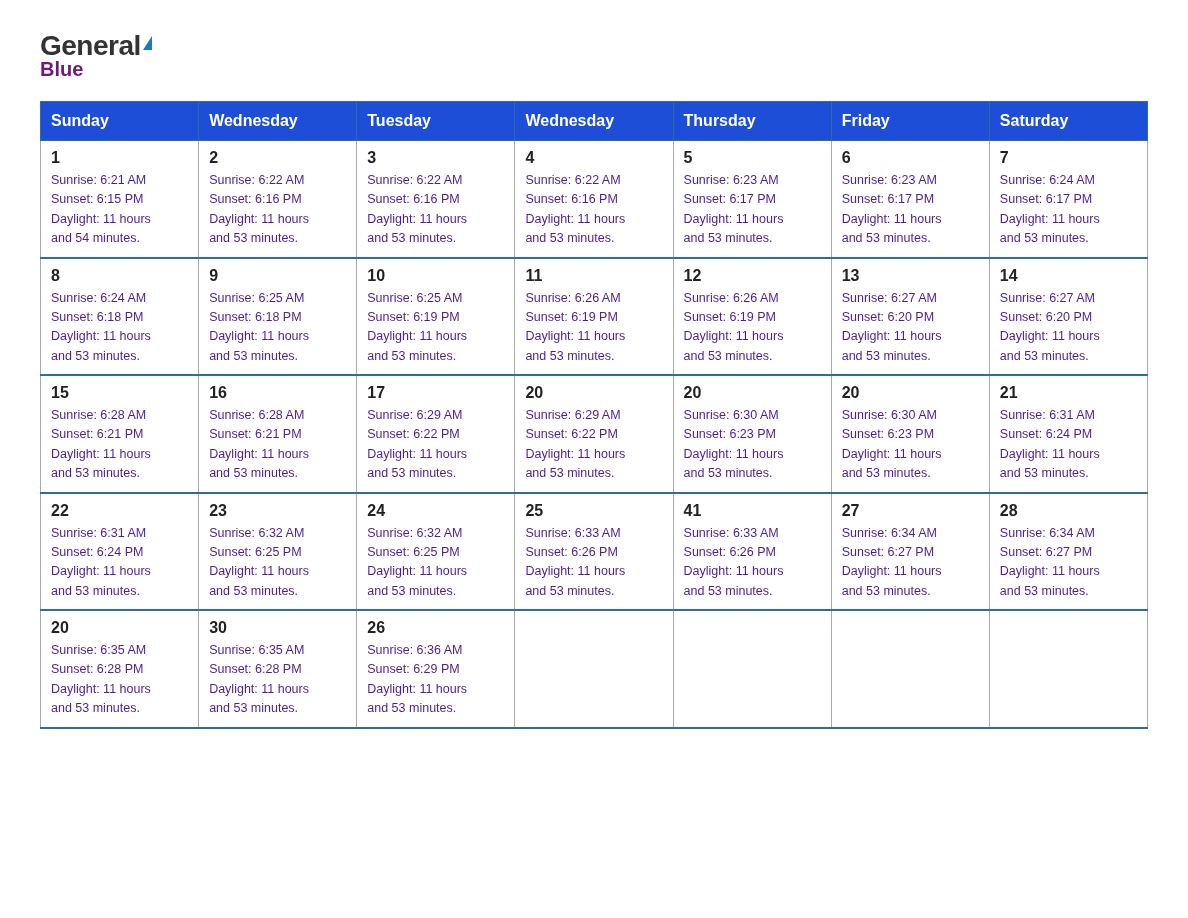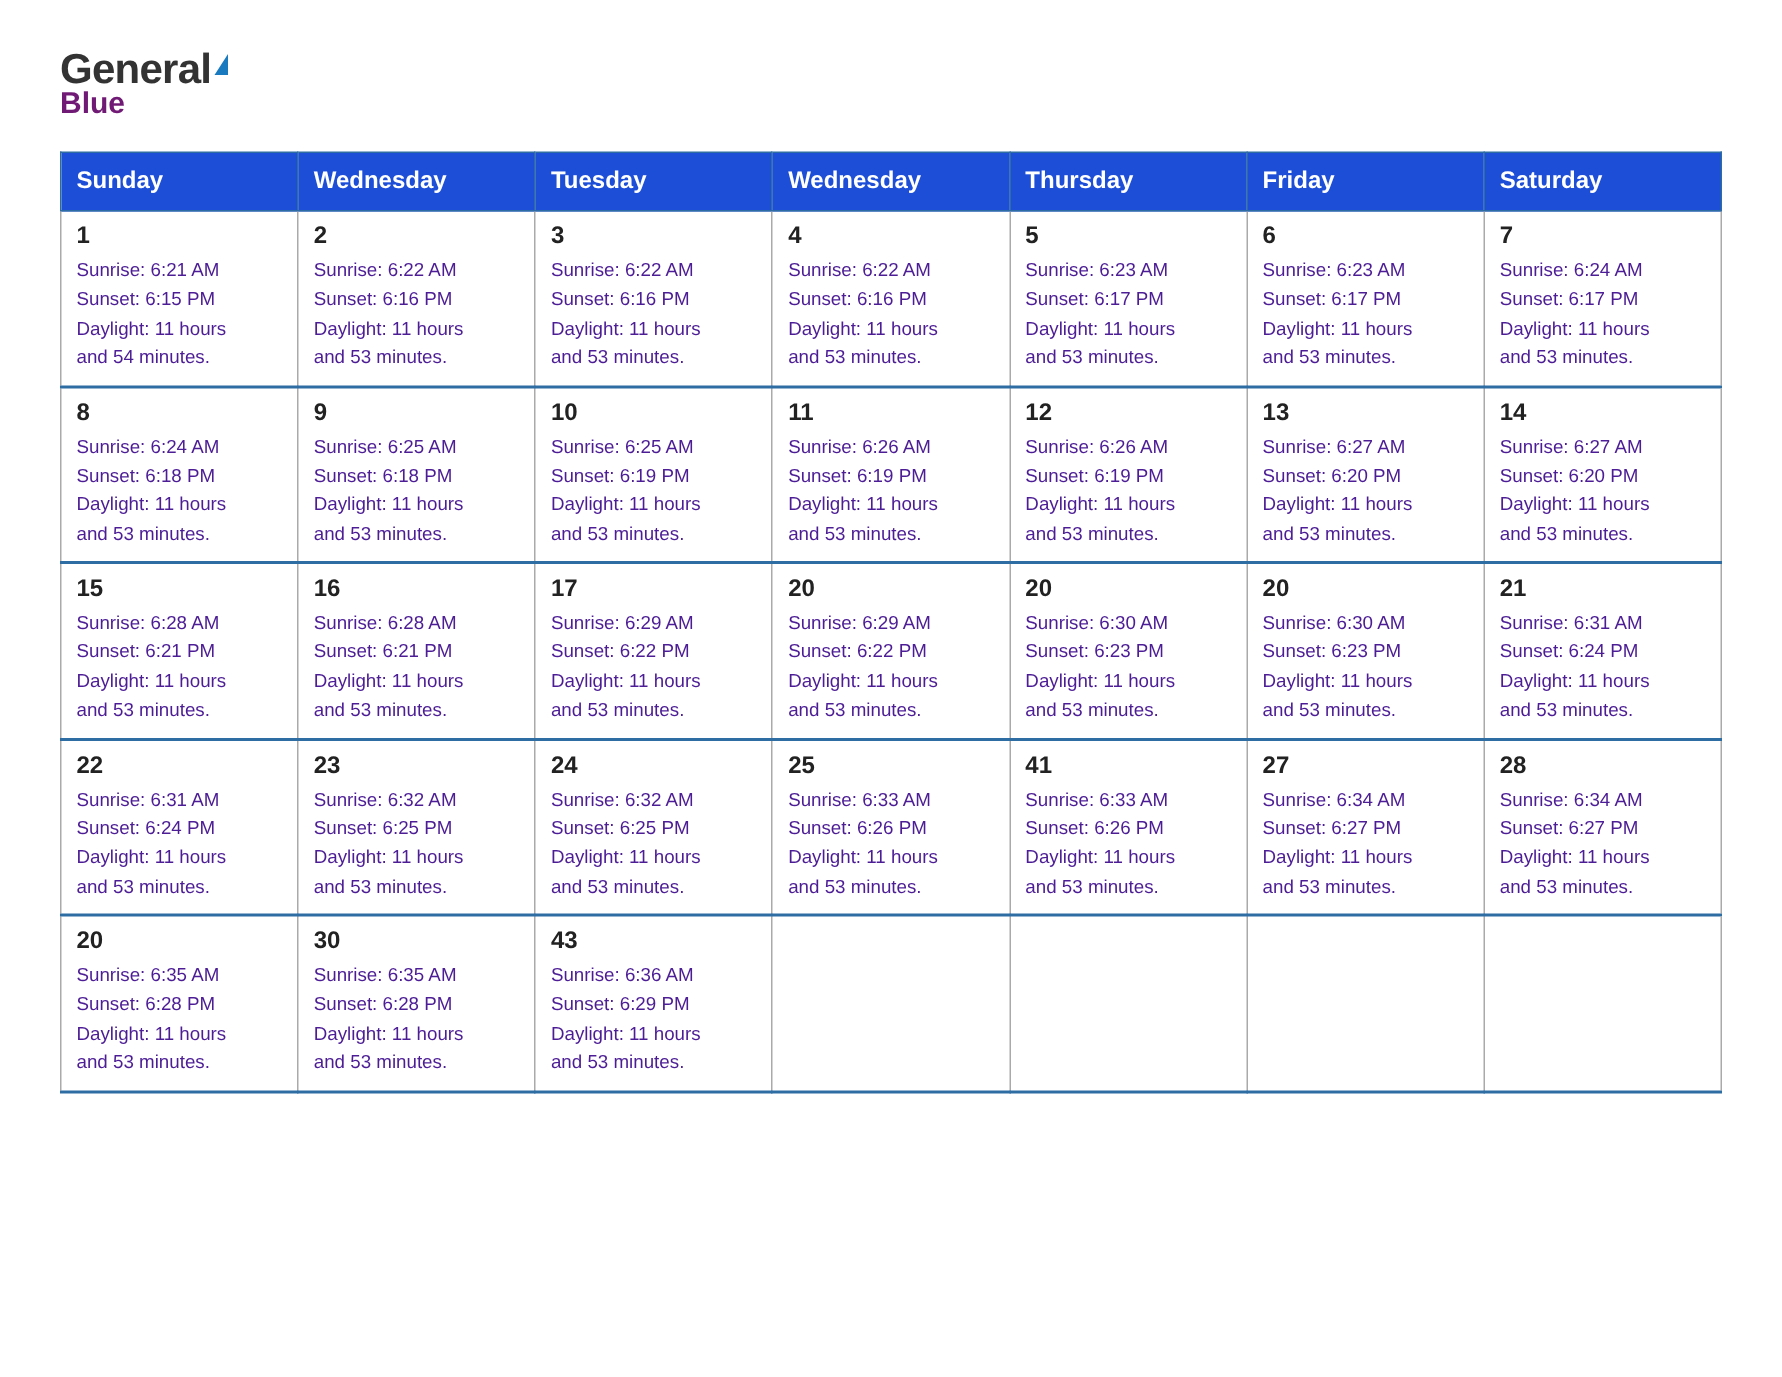--- a/index.html
+++ b/index.html
@@ -247,21 +247,21 @@
       <tr>
         <td>
           <div class="day-num">20</div>
           <div class="day-info">Sunrise: 6:35 AM<br>Sunset: 6:28 PM<br>Daylight: 11 hours<br>and 53 minutes.</div>
         </td>
         <td>
           <div class="day-num">30</div>
           <div class="day-info">Sunrise: 6:35 AM<br>Sunset: 6:28 PM<br>Daylight: 11 hours<br>and 53 minutes.</div>
         </td>
         <td>
-          <div class="day-num">43</div>
+          <div class="day-num">26</div>
           <div class="day-info">Sunrise: 6:36 AM<br>Sunset: 6:29 PM<br>Daylight: 11 hours<br>and 53 minutes.</div>
         </td>
         <td class="empty"></td>
         <td class="empty"></td>
         <td class="empty"></td>
         <td class="empty"></td>
       </tr>
     </tbody>
 </table>
 

